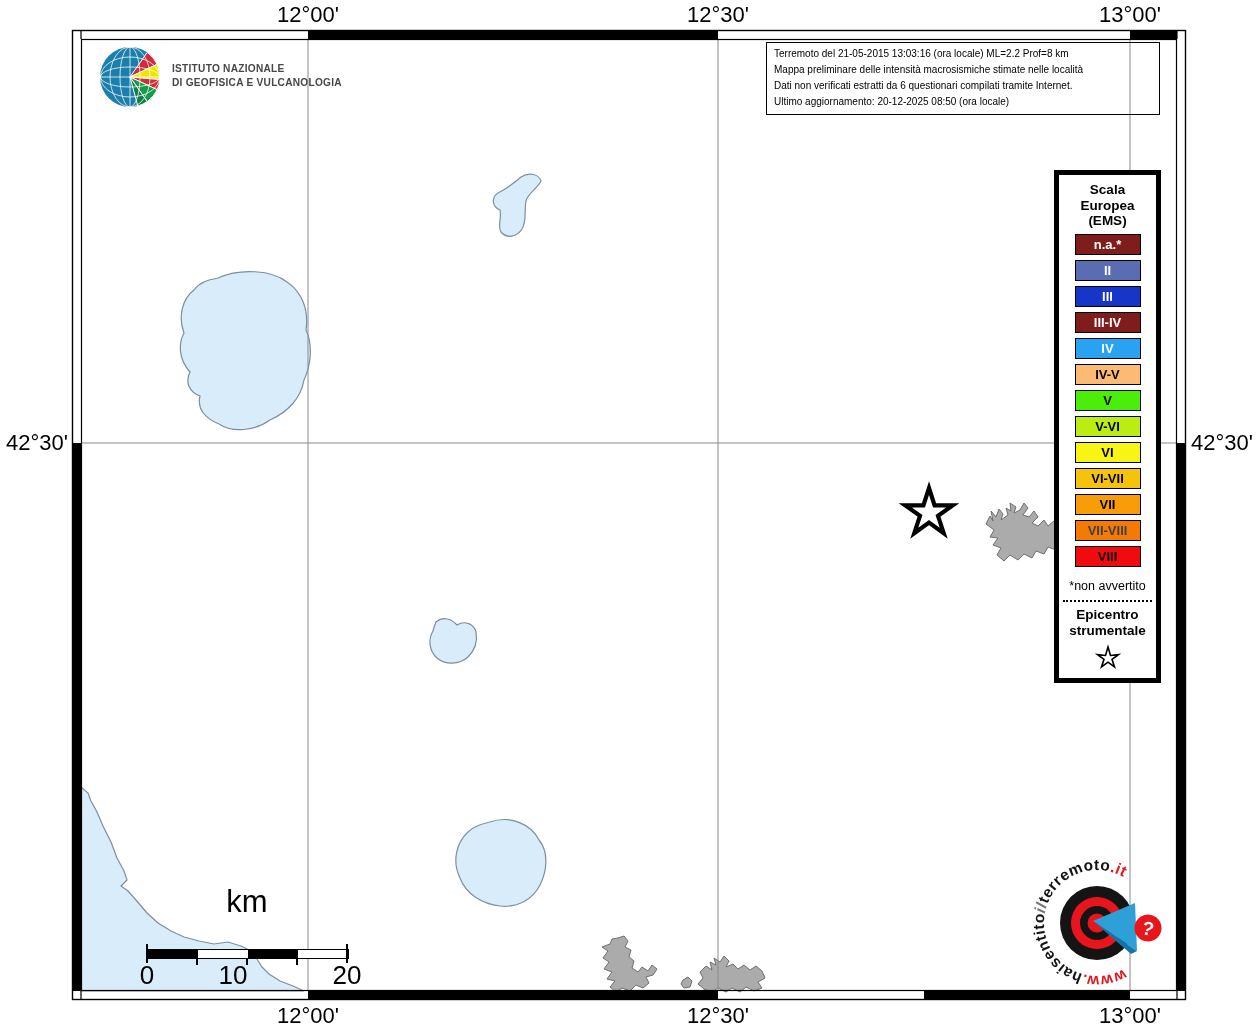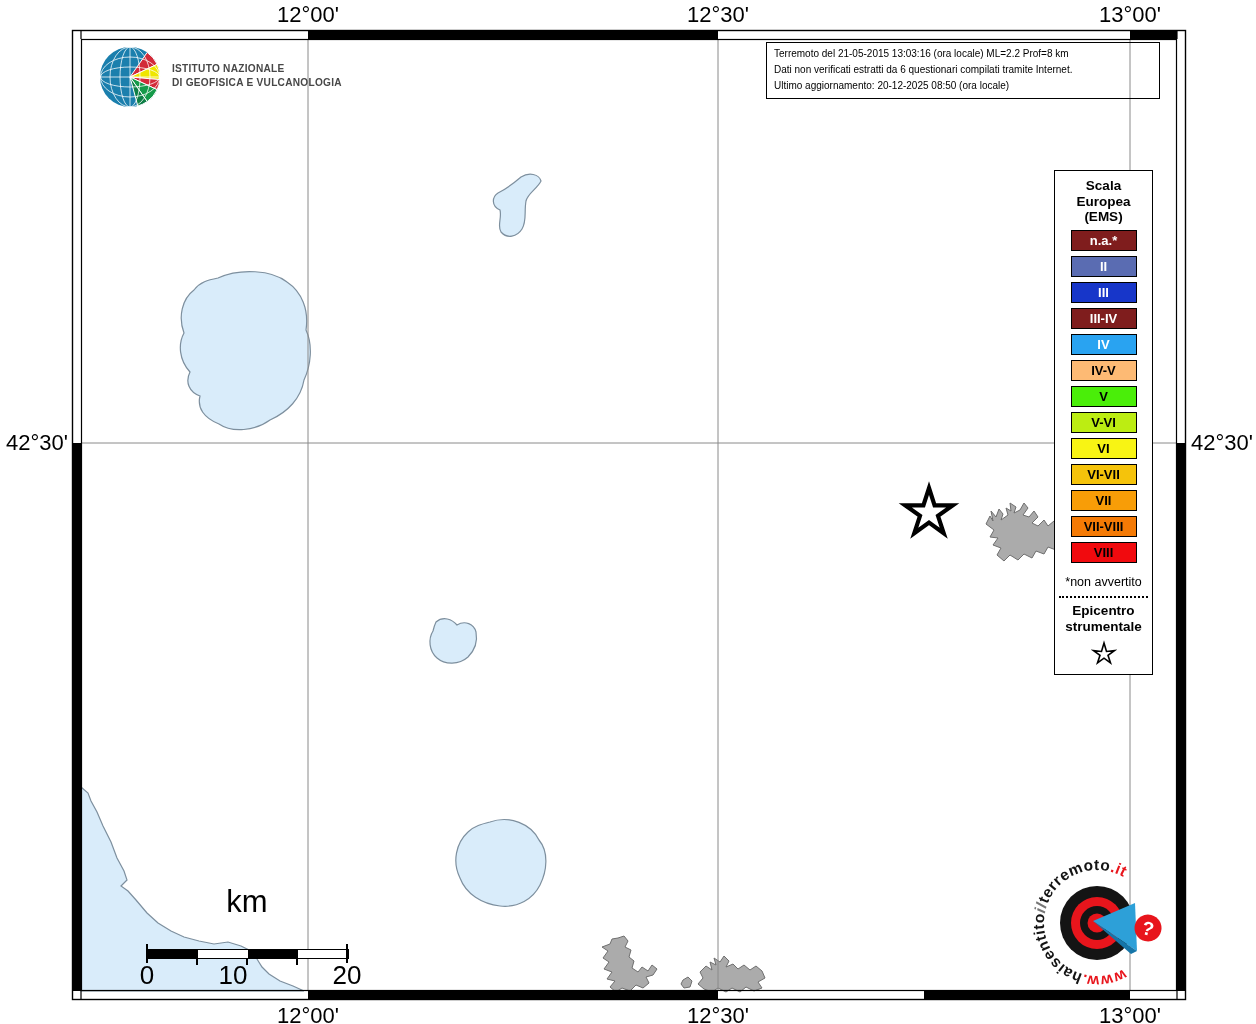--- a/index.html
+++ b/index.html
@@ -8,21 +8,21 @@
   .abs{position:absolute;}
   svg{display:block;}
   
   .coord{font-size:22px;color:#000;white-space:nowrap;}
   .coord.center{width:120px;text-align:center;}
   
   #info-box{left:766px;top:42px;width:378px;border:1.5px solid #000;
             padding:3px 7px 4px 7px;font-size:10px;line-height:15.9px;
             white-space:nowrap;background:transparent;color:#000;}
   
-  #legend{left:1054px;top:170px;width:97px;background:#fff;border:1px solid #000000;
+  #legend{left:1054px;top:170px;width:97px;background:#fff;border:5px solid #000000;
           text-align:center;padding-bottom:8px;}
   .lg-title{font-weight:bold;font-size:13.5px;line-height:15.5px;padding-top:7px;}
   .lg-sw{width:64px;height:19px;line-height:19px;margin:5px auto 0 auto;
          border:1px solid #000;font-weight:bold;font-size:13px;}
   .lg-foot{font-size:12.5px;margin-top:12px;}
   .lg-div{border-top:2px dotted #000;margin:7px 4px 5px 4px;}
   .lg-epi{font-weight:bold;font-size:13.5px;line-height:16.5px;}
   
   #ingv-text{left:172px;top:62px;color:#474747;font-weight:bold;font-size:11.5px;
              line-height:13.5px;letter-spacing:.3px;transform:scaleX(.88);
@@ -100,20 +100,21 @@
     <line x1="2" y1="32" x2="62" y2="32" stroke="#ffffff" stroke-width="0.9" opacity="0.85"></line>
     <line x1="32" y1="2" x2="32" y2="62" stroke="#ffffff" stroke-width="0.9" opacity="0.85"></line>
   </svg>
   <div id="ingv-text" class="abs">
     <div>ISTITUTO NAZIONALE</div>
     <div>DI GEOFISICA E VULCANOLOGIA</div>
   </div>
 
   <div id="info-box" class="abs">
     <div>Terremoto del 21-05-2015 13:03:16 (ora locale) ML=2.2 Prof=8 km</div>
+    <div>Mappa preliminare delle intensità macrosismiche stimate nelle località</div>
     <div>Dati non verificati estratti da 6 questionari compilati tramite Internet.</div>
     <div>Ultimo aggiornamento: 20-12-2025 08:50 (ora locale)</div>
   </div>
 
   <div id="legend" class="abs">
     <div class="lg-title">
       <div>Scala</div>
       <div>Europea</div>
       <div>(EMS)</div>
     </div>
@@ -121,21 +122,21 @@
     <div class="lg-sw" style="background: rgb(90, 108, 178); color: rgb(255, 255, 255);">II</div>
     <div class="lg-sw" style="background: rgb(23, 54, 201); color: rgb(255, 255, 255);">III</div>
     <div class="lg-sw" style="background: #7f1d1d; color: rgb(255, 255, 255);">III-IV</div>
     <div class="lg-sw" style="background: rgb(41, 163, 241); color: rgb(255, 255, 255);">IV</div>
     <div class="lg-sw" style="background: #fdba74; color: rgb(0, 0, 0);">IV-V</div>
     <div class="lg-sw" style="background: rgb(74, 238, 9); color: rgb(0, 0, 0);">V</div>
     <div class="lg-sw" style="background: rgb(188, 237, 18); color: rgb(0, 0, 0);">V-VI</div>
     <div class="lg-sw" style="background: rgb(248, 244, 20); color: rgb(0, 0, 0);">VI</div>
     <div class="lg-sw" style="background: rgb(245, 195, 11); color: rgb(0, 0, 0);">VI-VII</div>
     <div class="lg-sw" style="background: rgb(248, 157, 7); color: rgb(0, 0, 0);">VII</div>
-    <div class="lg-sw" style="background: rgb(244, 122, 5); color: #000000;">VII-VIII</div>
+    <div class="lg-sw" style="background: rgb(244, 122, 5); color: #404040;">VII-VIII</div>
     <div class="lg-sw" style="background: rgb(241, 10, 14); color: rgb(0, 0, 0);">VIII</div>
     <div class="lg-foot">*non avvertito</div>
     <div class="lg-div"></div>
     <div class="lg-epi">
       <div>Epicentro</div>
       <div>strumentale</div>
     </div>
     <svg width="26" height="26" viewBox="0 0 26 26" style="margin:4px auto 0 auto">
       <polygon points="13,3 15.5,11.5 23.5,10.6 17,15.3 19.5,22.9 13,18.2 6.5,22.9 9,15.3 2.5,10.6 10.5,11.5" fill="#fff" stroke="#000" stroke-width="1.6"></polygon>
     </svg>

